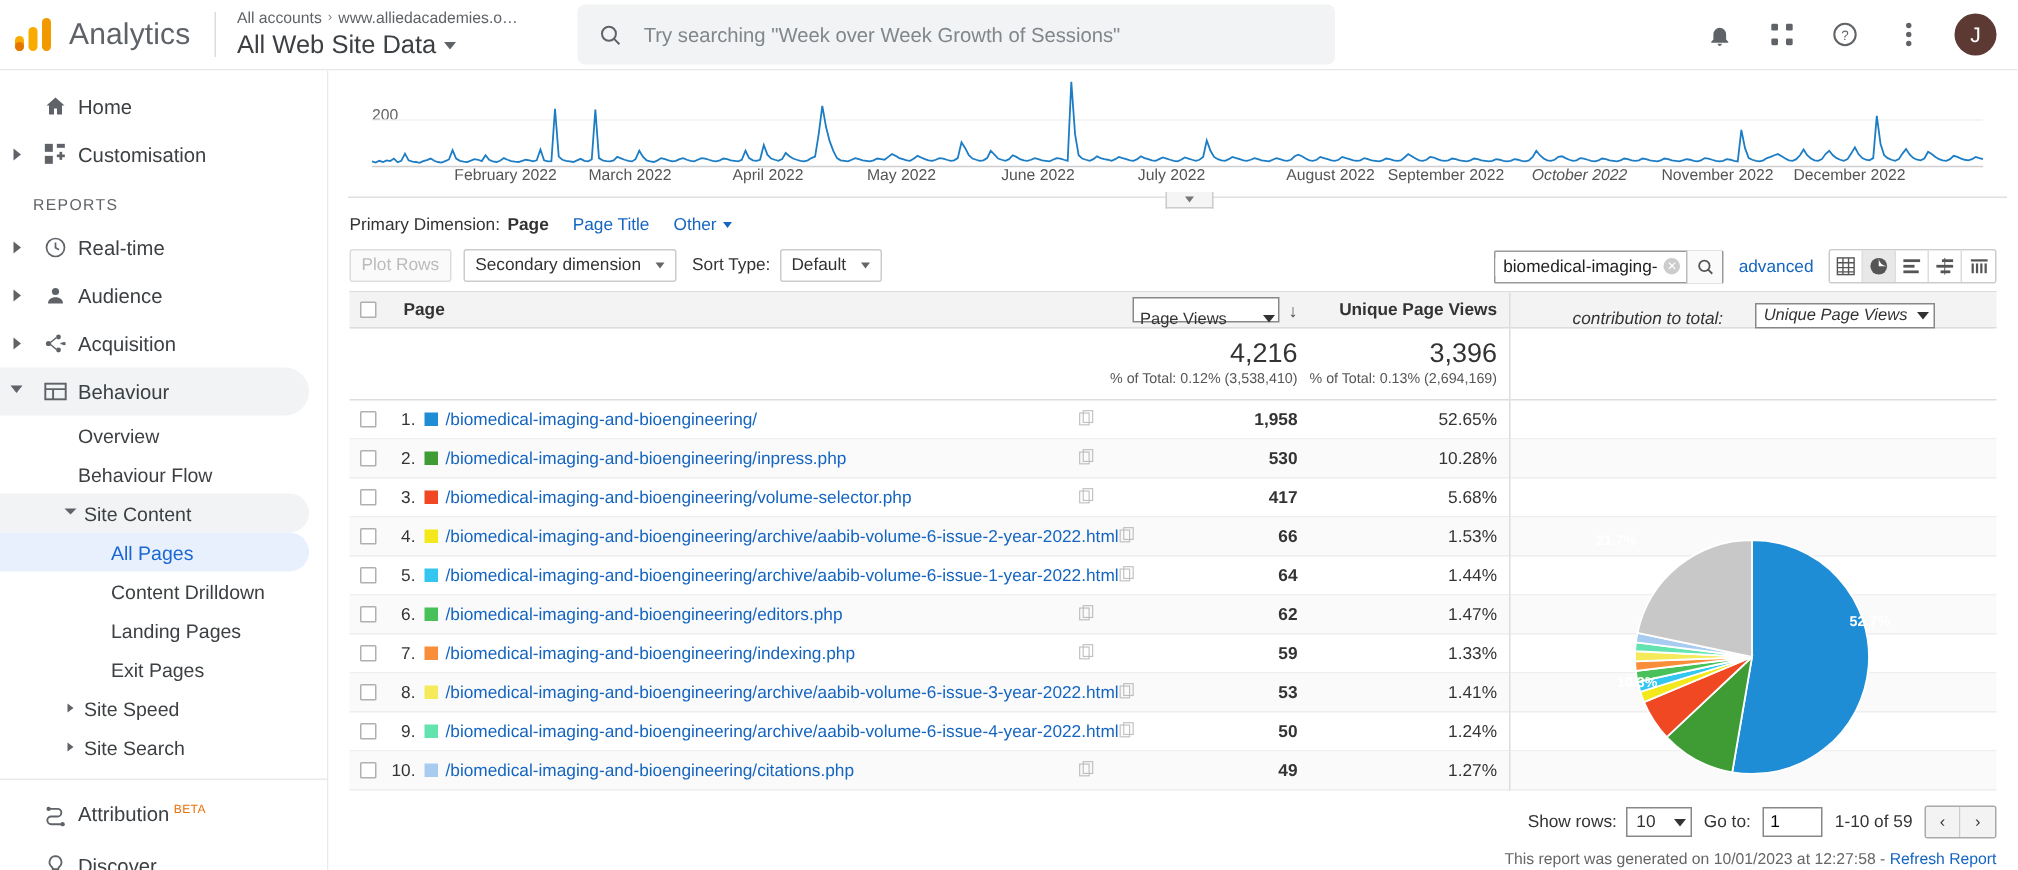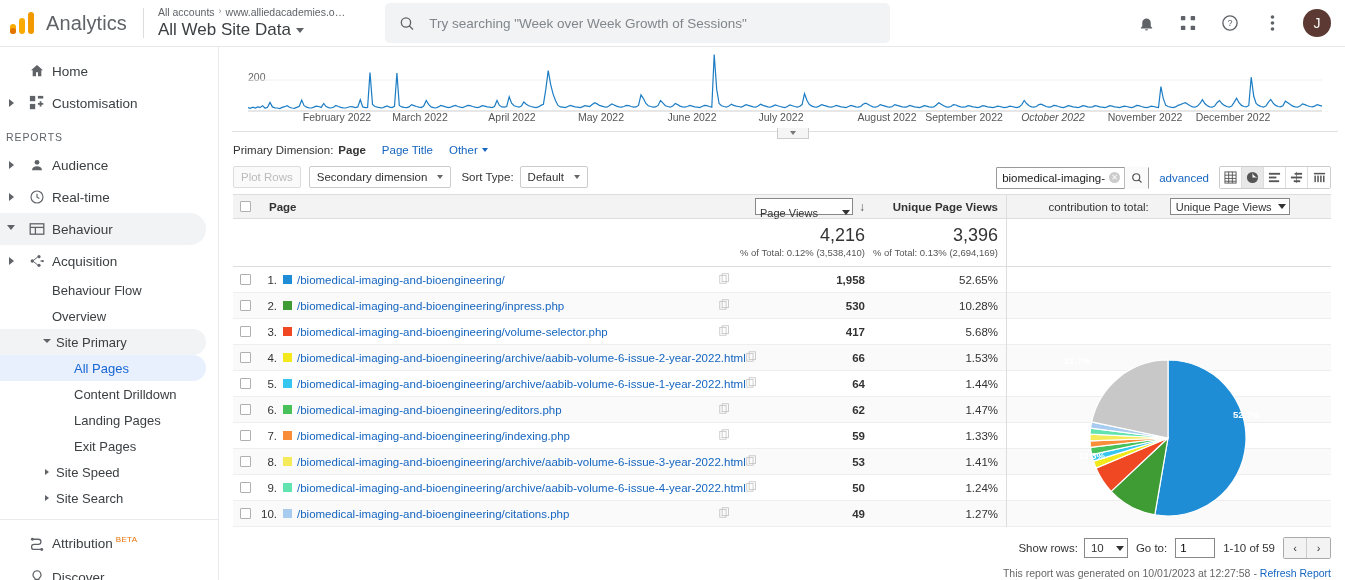--- a/index.html
+++ b/index.html
@@ -62,21 +62,21 @@
     width: 0; height: 0; border-top: 4px solid transparent; border-bottom: 4px solid transparent;
     border-left: 5px solid #5f6368; display: block;
   }
   .nav-item .arrow i.open {
     border-left: 4px solid transparent; border-right: 4px solid transparent;
     border-top: 5px solid #5f6368;
   }
   .nav-item .ico { width: 30px; flex: 0 0 30px; display: flex; align-items: center; justify-content: center; }
   .nav-item.active { background: #f1f3f4; }
   .nav-label { white-space: nowrap; }
-  .rep-head { font-size: 10.5px; color: #5f6368; letter-spacing: .9px; padding: 12px 0 6px 6px; }
+  .rep-head { font-size: 10.5px; color: #5f6368; letter-spacing: .9px; padding: 12px 0 6px 22px; }
   .sub-item {
     display: flex; align-items: center; height: 26px; margin-right: 12px;
     padding-left: 52px; border-radius: 0 16px 16px 0; font-size: 13px; color: #3c4043;
     cursor: pointer; position: relative;
   }
   .sub-item.expandable { padding-left: 40px; }
   .sub-item .subarrow {
     width: 14px; flex: 0 0 14px; display: flex; align-items: center; justify-content: center; margin-right: 2px;
   }
   .sub-item .subarrow i {
@@ -143,21 +143,21 @@
   .vi:last-child { border-right: 0; }
   .vi.on { background: #e8e8e8; }
   
   .tbl { margin: 0 14px 0 14px; width: 1098px; border-top: 1px solid #ddd; }
   .thead { display: flex; background: #f3f3f3; height: 24px; align-items: center; border-bottom: 1px solid #ddd; }
   .c-chk { width: 24px; flex: 0 0 24px; display: flex; align-items: center; justify-content: center; }
   .chk { width: 11px; height: 11px; border: 1px solid #b0b0b0; background: #fff; border-radius: 1px; cursor: pointer; }
   .c-page { flex: 1 1 auto; padding-left: 12px; font-size: 11.5px; font-weight: bold; color: #333; }
   .c-m1 { width: 133px; flex: 0 0 133px; display: flex; align-items: center; justify-content: flex-end; padding-right: 8px; gap: 6px; }
   .c-m2 { width: 133px; flex: 0 0 133px; display: flex; align-items: center; justify-content: flex-end; padding-right: 8px; font-size: 11.5px; font-weight: bold; }
-  .c-pie { width: 325px; flex: 0 0 325px; display: flex; align-items: center; justify-content: center; gap: 21px; font-size: 11.5px; font-weight: bold; color: #333; border-left: 1px solid #ddd; height: 24px; }
+  .c-pie { width: 325px; flex: 0 0 325px; display: flex; align-items: flex-end; justify-content: center; gap: 21px; font-size: 11.5px; font-weight: bold; color: #333; border-left: 1px solid #ddd; height: 24px; font-style: italic; }
   .metricsel {
     height: 17px; border: 1px solid #888; background: #fff; font-size: 11px; padding: 12px 2px 0 4px;
     display: flex; align-items: center; justify-content: space-between; width: 98px; cursor: pointer;
   }
   .metricsel .dc { width: 0; height: 0; border-left: 4px solid transparent; border-right: 4px solid transparent; border-top: 5px solid #333; }
   .sortarrow { font-size: 12px; color: #555; }
   .pietotsel {
     height: 17px; border: 1px solid #888; background: #fff; font-size: 11px; padding: 0 3px 0 5px;
     display: flex; align-items: center; gap: 6px; cursor: pointer; font-weight: normal;
   }
@@ -291,83 +291,83 @@
   </div>
 
   <div class="rep-head">REPORTS</div>
 
   <div class="nav-item">
     <span class="arrow">
         <i></i>
       </span>
     <span class="ico">
       <svg width="16" height="16" viewBox="0 0 24 24">
-          <circle cx="12" cy="8" r="3.6" fill="#5f6368"></circle>
-          <path fill="#5f6368" d="M4.5 20c0-4.1 3.4-6.2 7.5-6.2s7.5 2.1 7.5 6.2z"></path>
-        </svg>
-    </span>
-    <span class="nav-label">Audience</span>
+          <circle cx="12" cy="12" r="9" fill="none" stroke="#5f6368" stroke-width="1.7"></circle>
+          <path d="M12 7v5.3l3.6 2" fill="none" stroke="#5f6368" stroke-width="1.7"></path>
+        </svg>
+    </span>
+    <span class="nav-label">Real-time</span>
   </div>
 
   <div class="nav-item">
     <span class="arrow">
         <i></i>
       </span>
     <span class="ico">
       <svg width="16" height="16" viewBox="0 0 24 24">
-          <circle cx="12" cy="12" r="9" fill="none" stroke="#5f6368" stroke-width="1.7"></circle>
-          <path d="M12 7v5.3l3.6 2" fill="none" stroke="#5f6368" stroke-width="1.7"></path>
-        </svg>
-    </span>
-    <span class="nav-label">Real-time</span>
-  </div>
-
-  <div class="nav-item active">
-    <span class="arrow">
-        <i class="open"></i>
-      </span>
-    <span class="ico">
-      <svg width="16" height="16" viewBox="0 0 20 20">
-          <rect x="1.5" y="3.5" width="17" height="13" fill="none" stroke="#5f6368" stroke-width="1.6"></rect>
-          <line x1="1.5" y1="8" x2="18.5" y2="8" stroke="#5f6368" stroke-width="1.6"></line>
-          <line x1="8" y1="8" x2="8" y2="16.5" stroke="#5f6368" stroke-width="1.6"></line>
-        </svg>
-    </span>
-    <span class="nav-label">Behaviour</span>
+          <circle cx="12" cy="8" r="3.6" fill="#5f6368"></circle>
+          <path fill="#5f6368" d="M4.5 20c0-4.1 3.4-6.2 7.5-6.2s7.5 2.1 7.5 6.2z"></path>
+        </svg>
+    </span>
+    <span class="nav-label">Audience</span>
   </div>
 
   <div class="nav-item">
     <span class="arrow">
         <i></i>
       </span>
     <span class="ico">
       <svg width="16" height="16" viewBox="0 0 24 24">
           <g fill="#5f6368">
             <circle cx="5" cy="12" r="2.6"></circle>
             <circle cx="15" cy="5.5" r="2.4"></circle>
             <circle cx="15" cy="18.5" r="2.4"></circle>
             <rect x="19" y="10.6" width="3" height="3"></rect>
             <path stroke="#5f6368" stroke-width="1.5" fill="none" d="M7 11L13 6M7 13l6 5M17 12h3"></path>
           </g>
         </svg>
     </span>
     <span class="nav-label">Acquisition</span>
   </div>
 
+  <div class="nav-item active">
+    <span class="arrow">
+        <i class="open"></i>
+      </span>
+    <span class="ico">
+      <svg width="16" height="16" viewBox="0 0 20 20">
+          <rect x="1.5" y="3.5" width="17" height="13" fill="none" stroke="#5f6368" stroke-width="1.6"></rect>
+          <line x1="1.5" y1="8" x2="18.5" y2="8" stroke="#5f6368" stroke-width="1.6"></line>
+          <line x1="8" y1="8" x2="8" y2="16.5" stroke="#5f6368" stroke-width="1.6"></line>
+        </svg>
+    </span>
+    <span class="nav-label">Behaviour</span>
+  </div>
+
+  <div class="sub-item">
+    <span>Overview</span>
+  </div>
   <div class="sub-item">
     <span>Behaviour Flow</span>
-  </div>
-  <div class="sub-item">
-    <span>Overview</span>
   </div>
   <div class="sub-item expandable grey">
     <span class="subarrow">
         <i class="open"></i>
       </span>
-    <span>Site Primary</span>
+    <span>Site Content</span>
   </div>
   <div class="sub-item sel" style="padding-left:74px">
     <span>All Pages</span>
   </div>
   <div class="sub-item" style="padding-left:74px">
     <span>Content Drilldown</span>
   </div>
   <div class="sub-item" style="padding-left:74px">
     <span>Landing Pages</span>
   </div>

